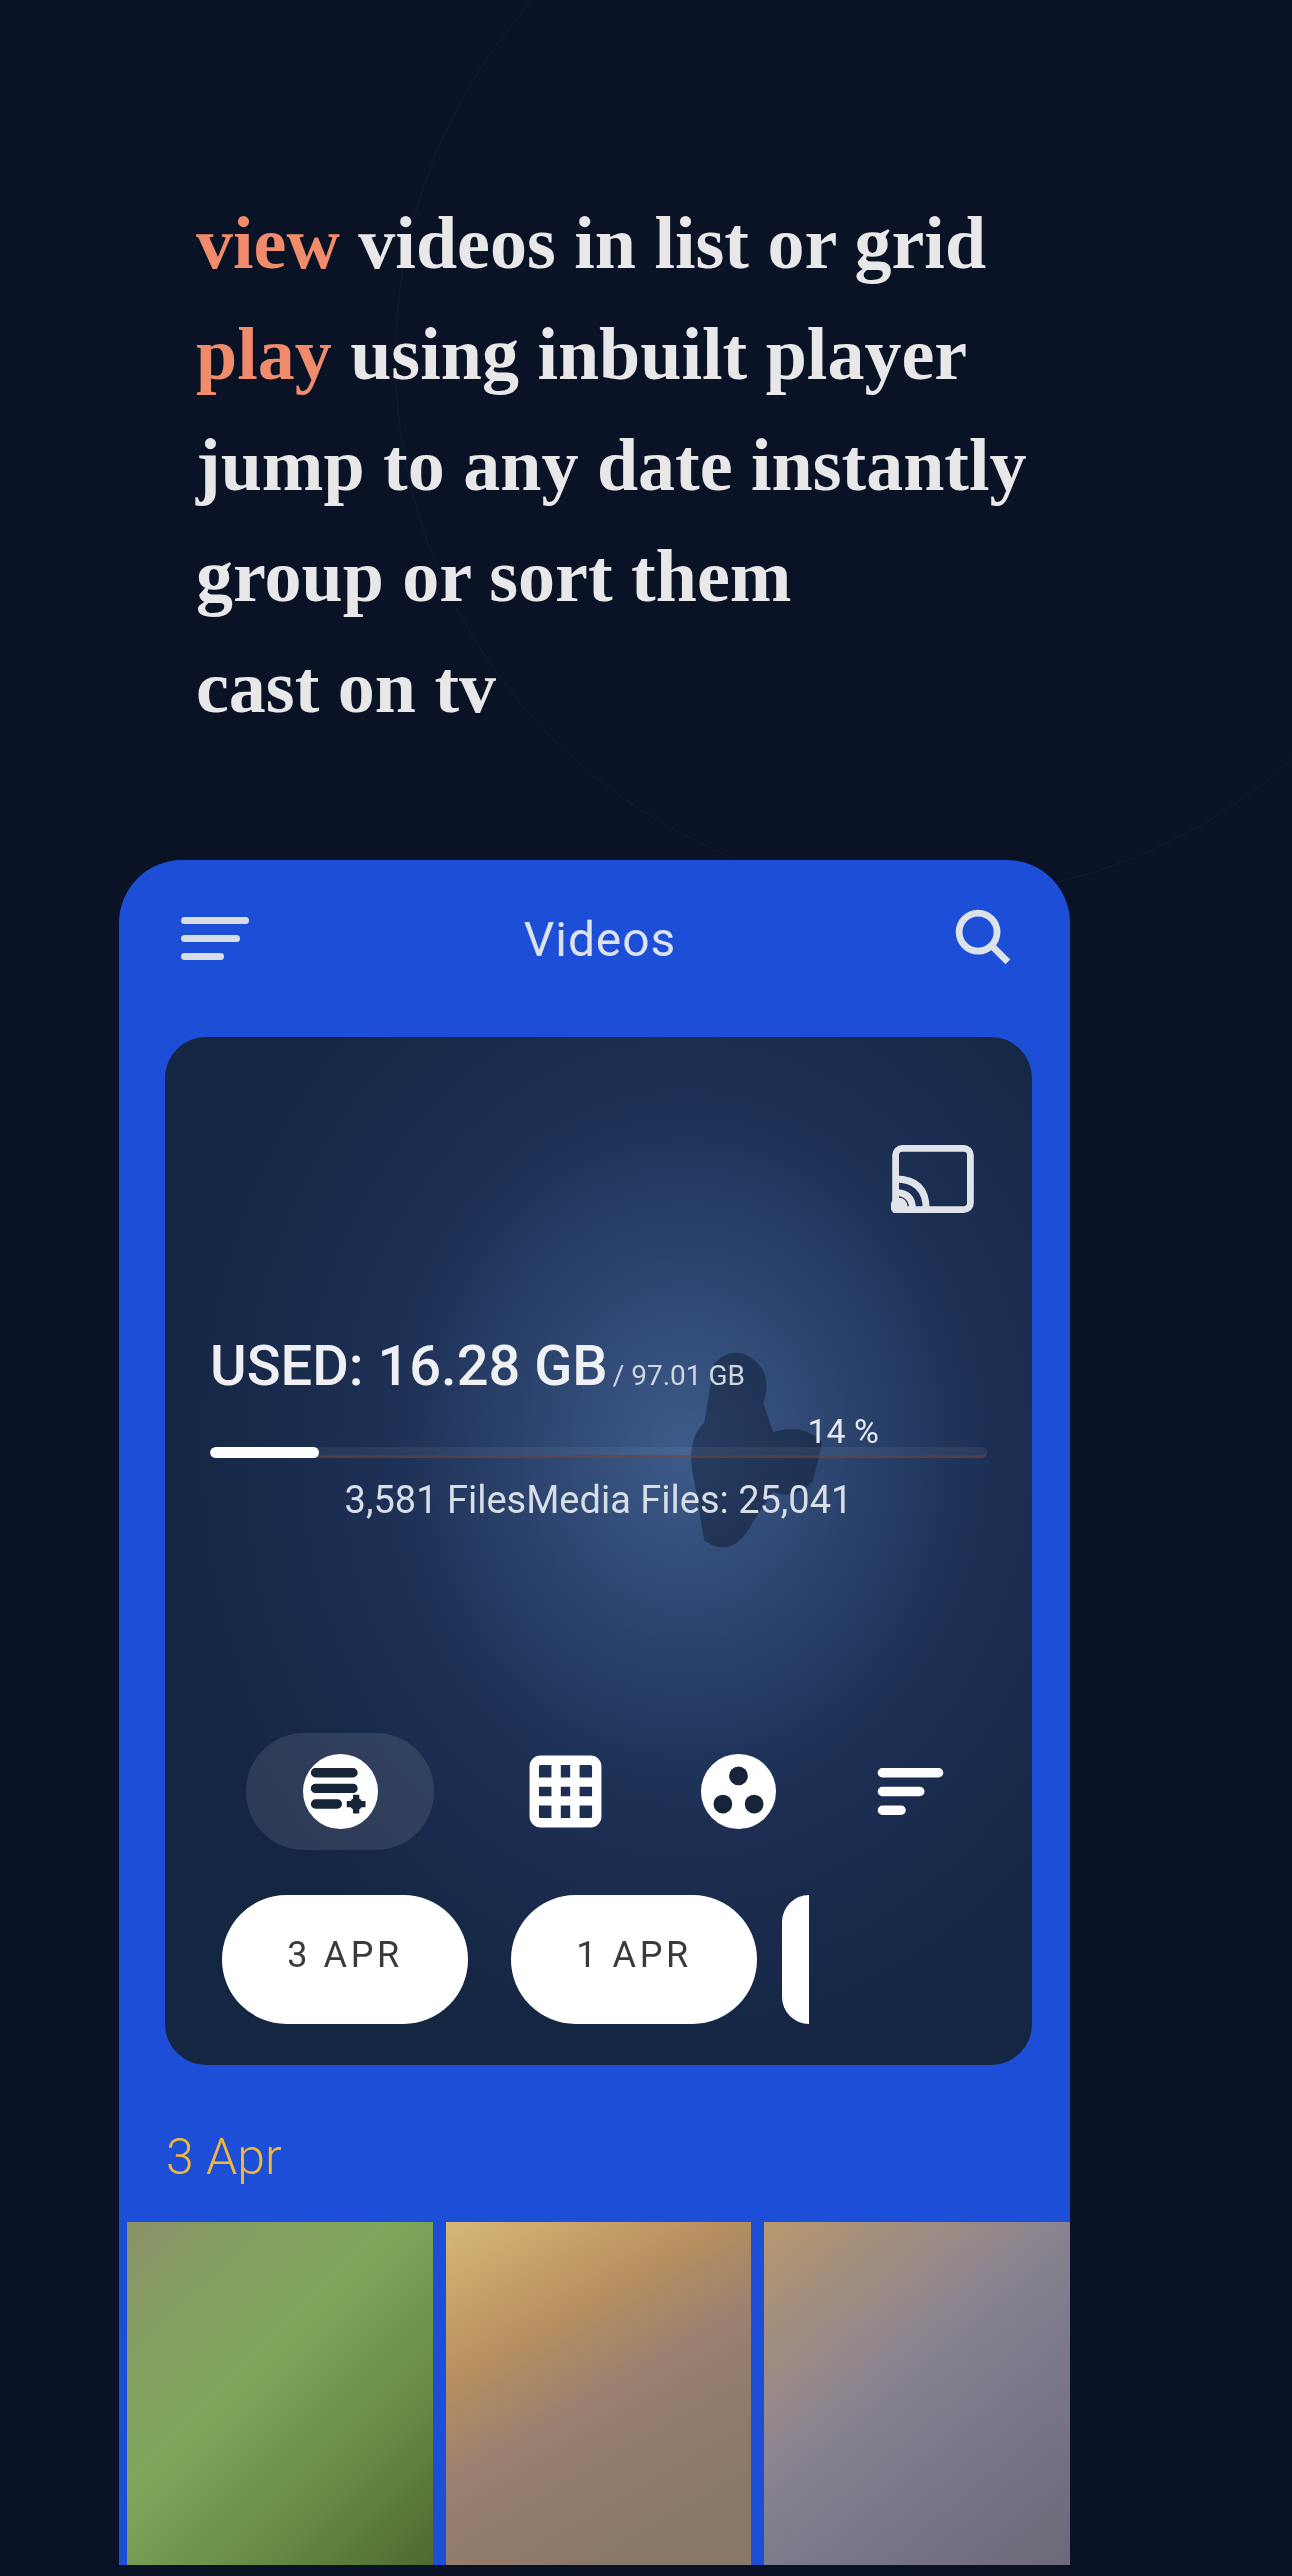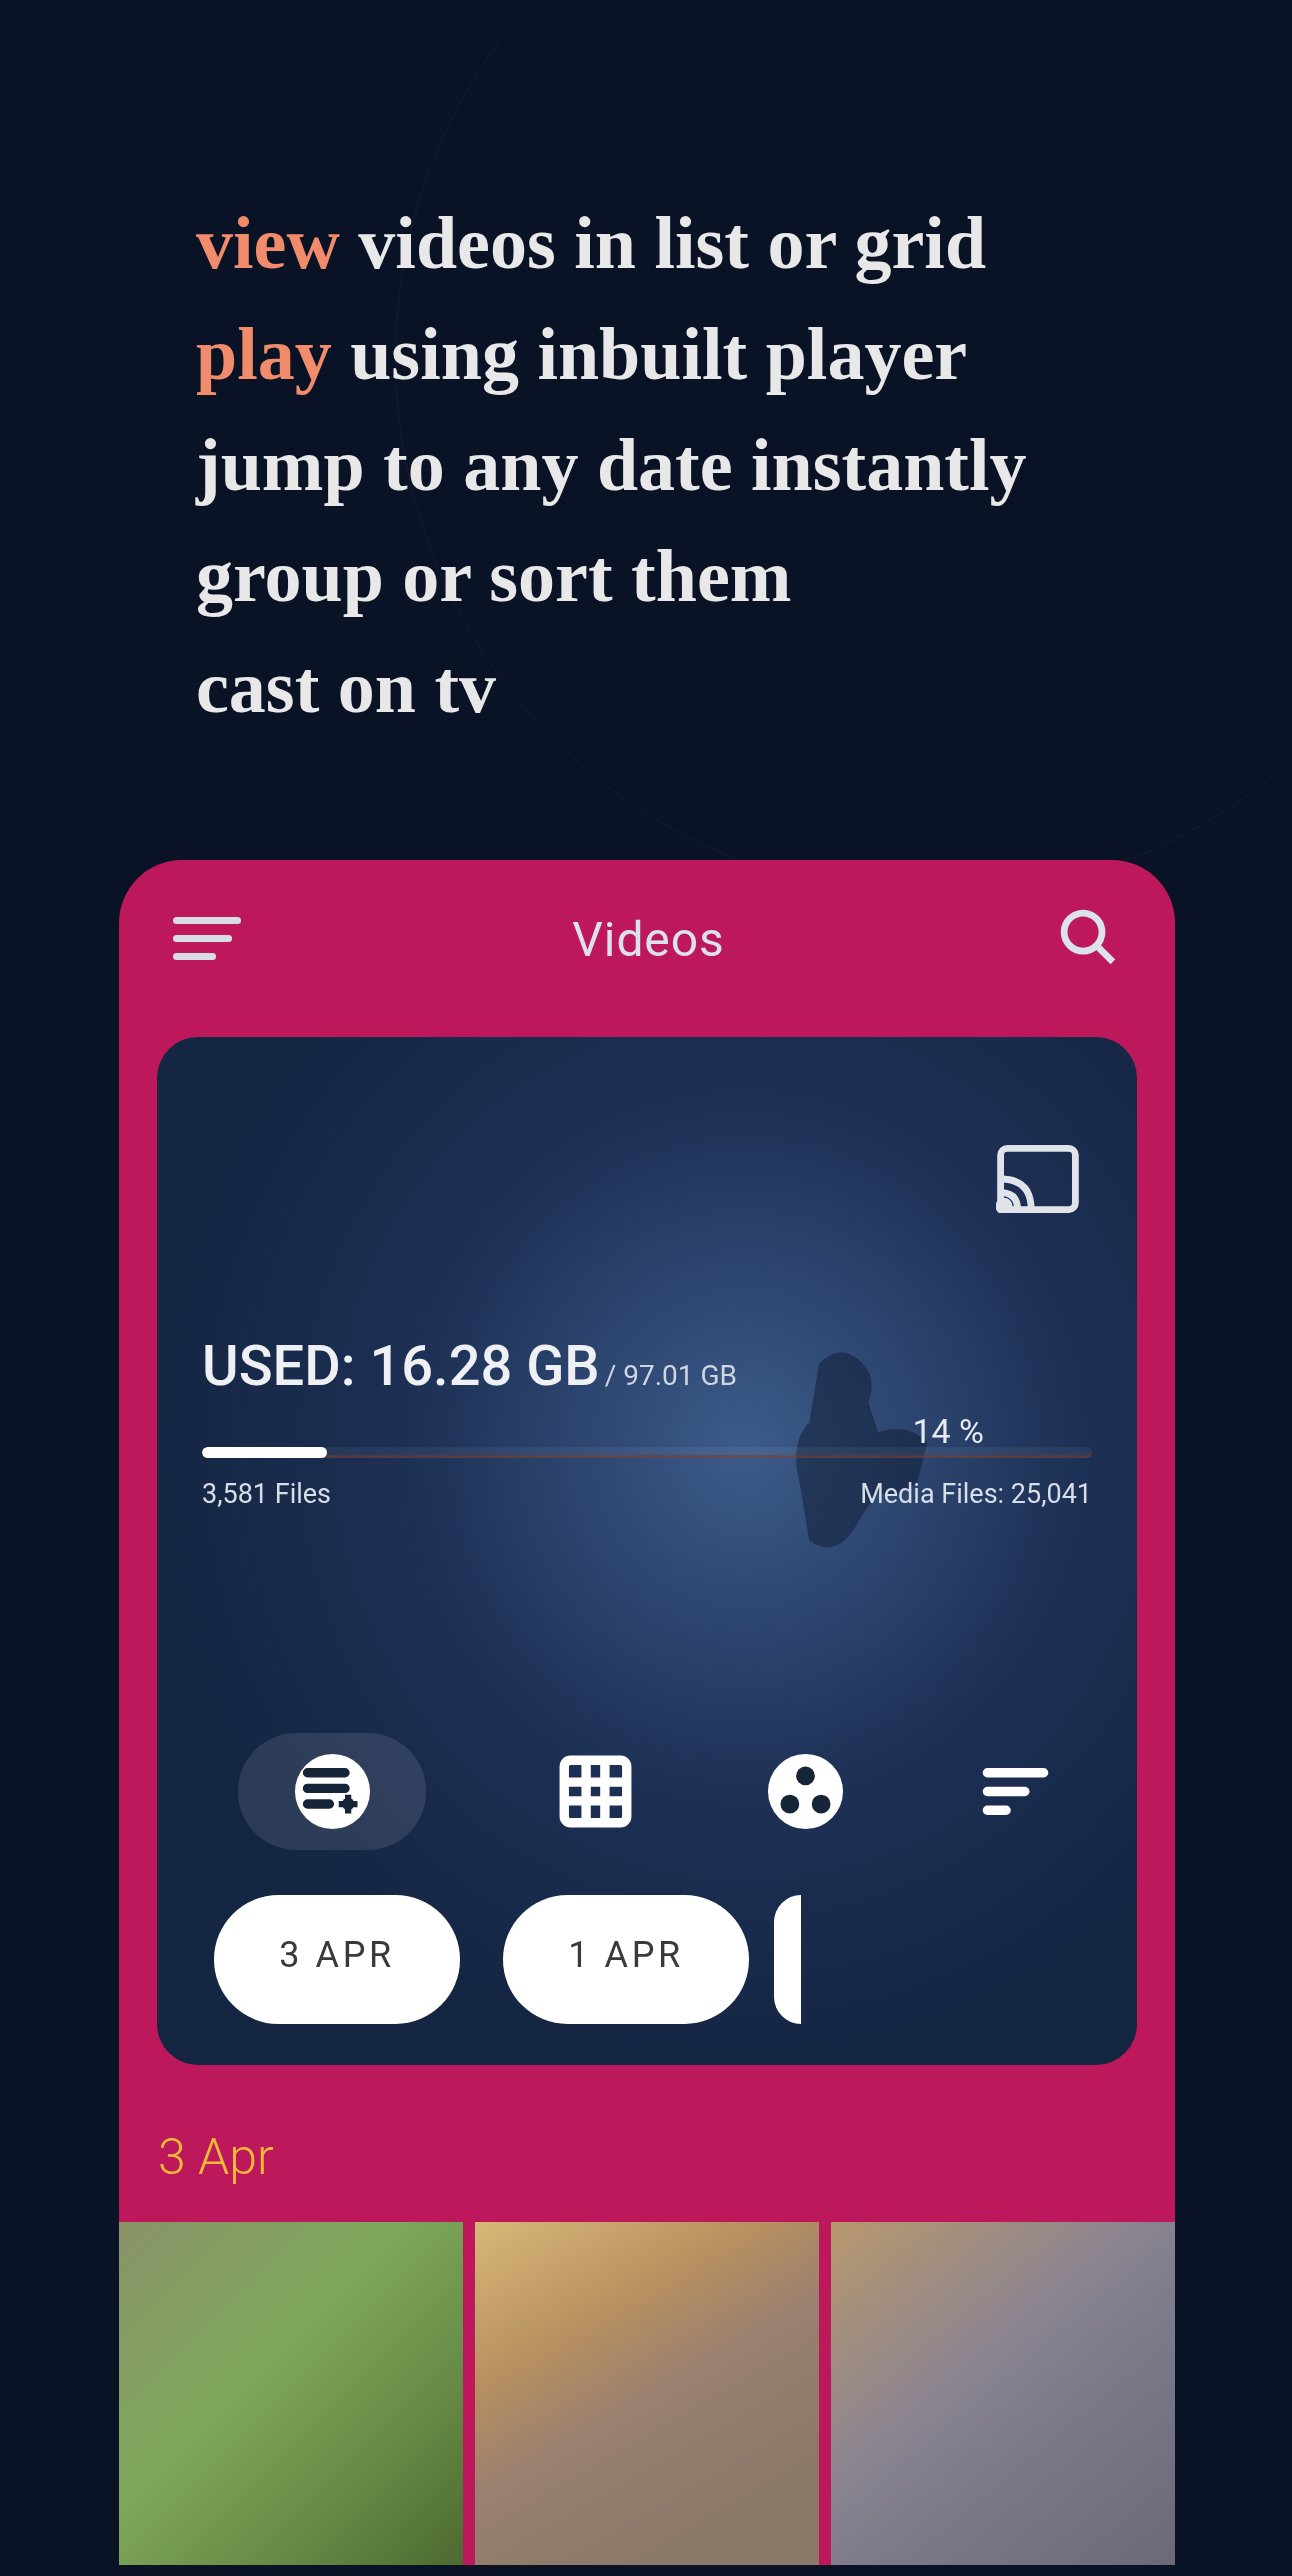--- a/index.html
+++ b/index.html
@@ -32,25 +32,26 @@
   font-size: 74px;
   font-weight: 700;
   line-height: 1.5;
   color: #e8e8e8;
 }
 .accent { color: #f08b6c; }
 .phone {
   position: absolute;
   top: 860px;
   left: 119px;
-  width: 1056px;
+  width: 951px;
   height: 1705px;
-  background: #be185d;
+  background: #1d4ed8;
   border-radius: 63px 63px 0 0;
   overflow: hidden;
+  padding-left: 8px;
 }
 .topbar {
   display: flex;
   align-items: center;
   justify-content: space-between;
   padding: 45px 54px 63px 54px;
 }
 .menu-icon { width: 68px; height: 45px; }
 .menu-icon span {
   display: block;
@@ -123,23 +124,23 @@
 .percent {
   position: absolute;
   right: 108px;
   top: -36px;
   font-size: 34px;
   color: #e6eaf0;
   margin-left: 31px;
 }
 .stats-row {
   display: flex;
-  justify-content: space-between;
+  justify-content: center;
   margin-top: 20px;
-  font-size: 27px;
+  font-size: 38px;
   color: #d8dee8;
 }
 .icon-row {
   position: absolute;
   bottom: 215px;
   left: 45px;
   right: 45px;
   display: flex;
   justify-content: space-between;
   align-items: center;

